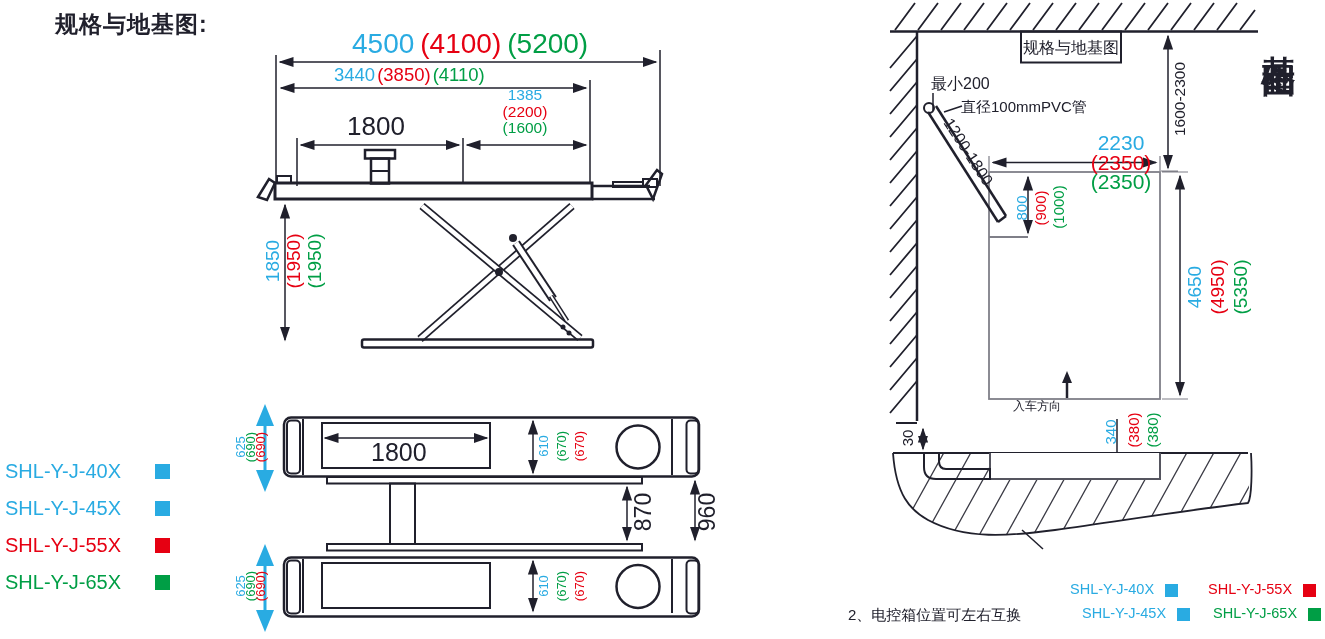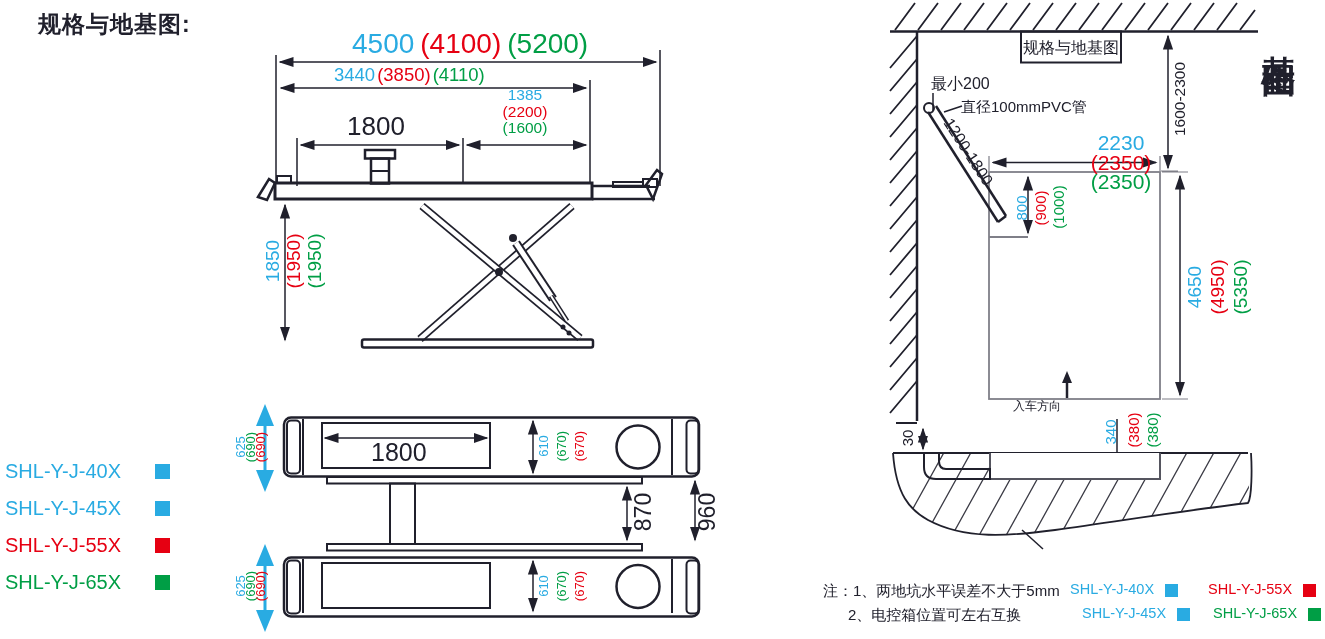--- a/index.html
+++ b/index.html
@@ -10,21 +10,21 @@
   .gray{stroke:#7f7f88;fill:none;}
   .lbl{position:absolute;white-space:nowrap;line-height:1.08;}
   .vtext{position:absolute;transform:translate(-50%,-50%) rotate(-90deg);white-space:nowrap;line-height:1;}
   .ptext{position:absolute;transform:translate(-50%,-50%) rotate(57deg);white-space:nowrap;line-height:1;}
   .t-blue{color:#29ABE2;} .t-red{color:#E60012;} .t-green{color:#009E45;} .t-ink{color:#20202c;}
   .c-blue{background:#29ABE2;} .c-red{background:#E60012;} .c-green{background:#009E45;}
   .dimrow{display:flex;gap:6px;align-items:flex-start;}
   .sq{position:absolute;width:15px;height:15px;}
   .sq-s{position:absolute;width:13px;height:13px;}
   .stack{text-align:center;}
-  .title{font-weight:bold;letter-spacing:1px;}
+  .title{font-weight:bold;letter-spacing:1px;margin-left:17px;}
   .vertical-title{position:absolute;writing-mode:vertical-rl;text-orientation:upright;
                   font-size:34px;font-weight:600;letter-spacing:5px;line-height:1;}
 </style>
 </head>
 <body>
 
 <div id="canvas">
 
   <svg width="1325" height="639" viewBox="0 0 1325 639">
     <defs>
@@ -242,21 +242,20 @@
 
   <div class="lbl t-ink" style="left:1013px;top:400px;font-size:12px;">入车方向</div>
 
   <div class="vtext t-blue" style="left:1110px;top:432px;font-size:15px;">340</div>
   <div class="vtext t-red" style="left:1133px;top:430px;font-size:15px;">(380)</div>
   <div class="vtext t-green" style="left:1152px;top:430px;font-size:15px;">(380)</div>
 
   <div class="vtext t-ink" style="left:907px;top:438px;font-size:15px;">30</div>
 
 
-  <div class="lbl t-ink" style="left:823px;top:583px;font-size:15px;">注：1、两地坑水平误差不大于5mm</div>
   <div class="lbl t-ink" style="left:848px;top:607px;font-size:15px;">2、电控箱位置可左右互换</div>
 
   <div class="lbl t-blue" style="left:1070px;top:582px;font-size:14.5px;">SHL-Y-J-40X</div>
   <div class="sq-s c-blue" style="left:1165px;top:584px;"></div>
   <div class="lbl t-red" style="left:1208px;top:582px;font-size:14.5px;">SHL-Y-J-55X</div>
   <div class="sq-s c-red" style="left:1303px;top:584px;"></div>
   <div class="lbl t-blue" style="left:1082px;top:606px;font-size:14.5px;">SHL-Y-J-45X</div>
   <div class="sq-s c-blue" style="left:1177px;top:608px;"></div>
   <div class="lbl t-green" style="left:1213px;top:606px;font-size:14.5px;">SHL-Y-J-65X</div>
   <div class="sq-s c-green" style="left:1308px;top:608px;"></div>

